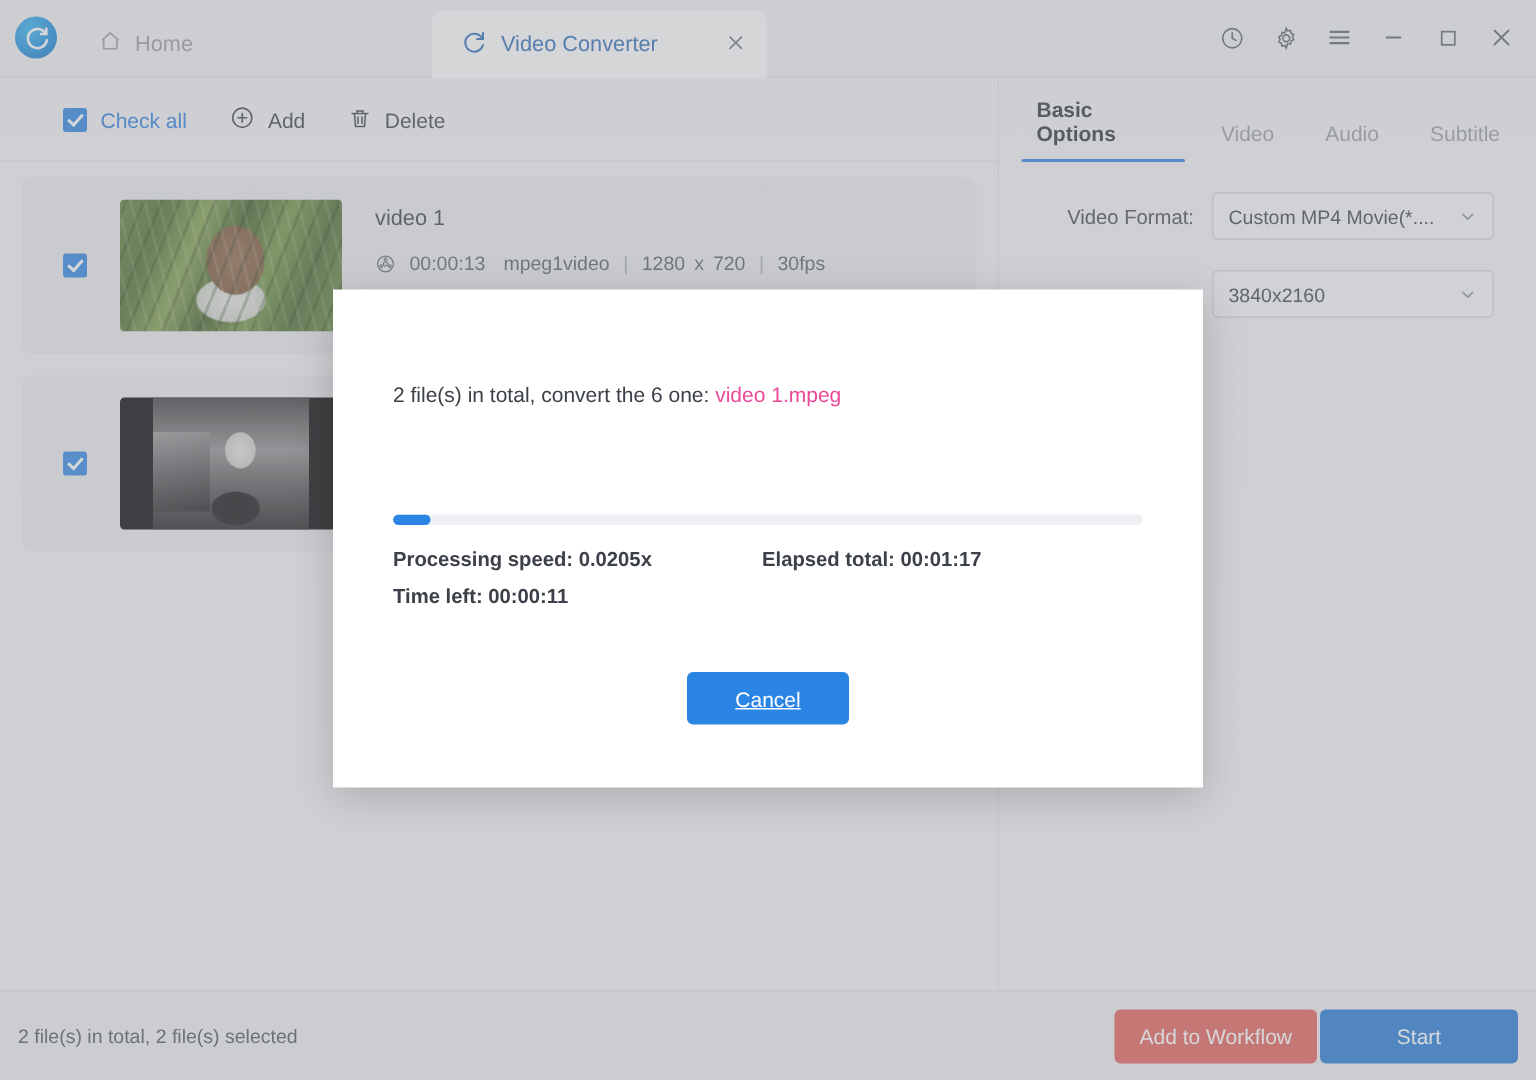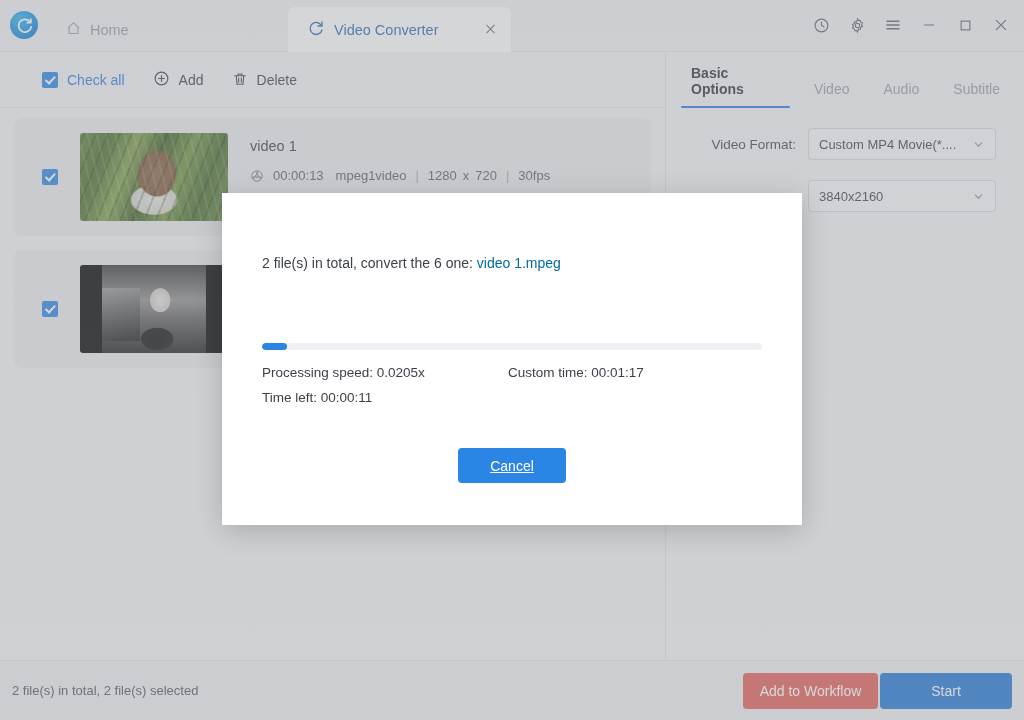--- a/index.html
+++ b/index.html
@@ -240,37 +240,37 @@
   .modal {
     position: absolute; left: 222px; top: 193px;
     width: 580px; height: 332px;
     background: #ffffff;
     box-shadow: 0 6px 26px rgba(0,0,0,0.18);
   }
   .m-line {
     position: absolute; left: 40px; top: 62px;
     font-size: 14px; color: #3c4149;
   }
-  .m-file { color: #0369a1; margin-top: 30px; }
+  .m-file { color: #ec4899; margin-top: 30px; }
   .pbar {
     position: absolute; left: 40px; top: 150px;
     width: 500px; height: 7px;
     background: #eef0f3; border-radius: 4px;
     overflow: hidden;
   }
   .pfill {
     height: 100%; background: #2b85e4; border-radius: 4px;
   }
   .stats {
     position: absolute; left: 40px; top: 172px;
     width: 500px;
     display: grid;
     grid-template-columns: 246px auto;
     row-gap: 10px;
-    font-size: 13.5px; color: #3c4149;
+    font-size: 13.5px; color: #3c4149; font-weight: bold;
   }
   .m-cancel {
     position: absolute; left: 236px; top: 255px;
     width: 108px; height: 35px;
     background: #2b85e4; border-radius: 4px;
     display: flex; align-items: center; justify-content: center;
     color: #fff; font-size: 14px; text-decoration: underline;
   }
 </style>
 </head>
@@ -468,20 +468,20 @@
     <div class="m-line">
       <span>2 file(s) in total, convert the 6 one: </span><span class="m-file">video 1.mpeg</span>
     </div>
 
     <div class="pbar">
       <div class="pfill" id="pfill" style="width: 5%;"></div>
     </div>
 
     <div class="stats">
       <span>Processing speed: 0.0205x</span>
-      <span>Custom time: 00:01:17</span>
+      <span>Elapsed total: 00:01:17</span>
       <span>Time left: 00:00:11</span>
     </div>
 
     <div class="m-cancel">Cancel</div>
   </div>
 
 </div>
 
 </body></html>

